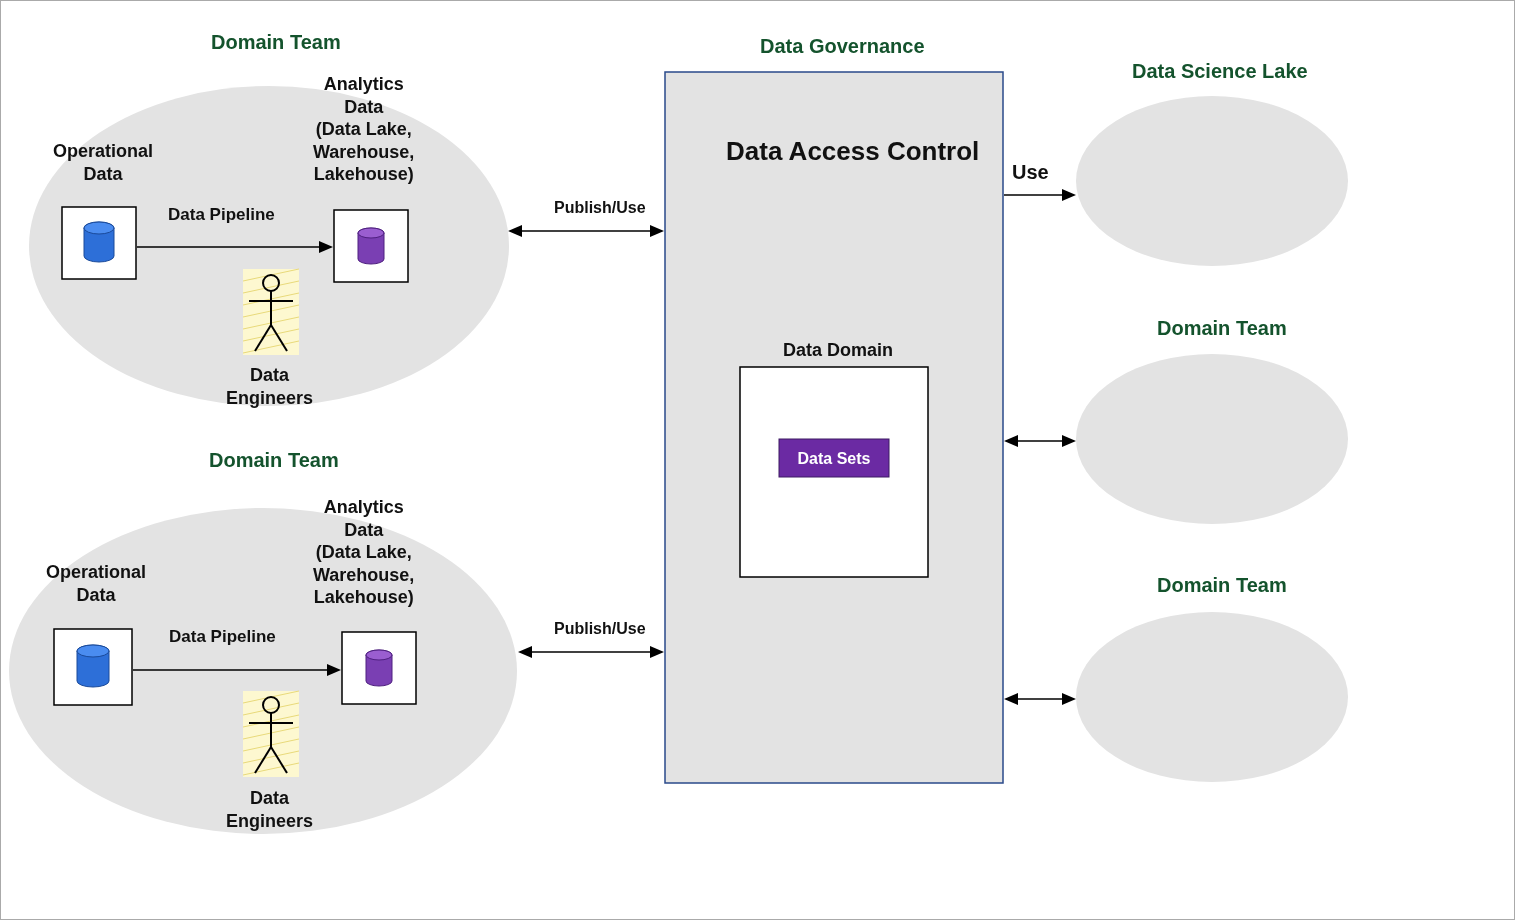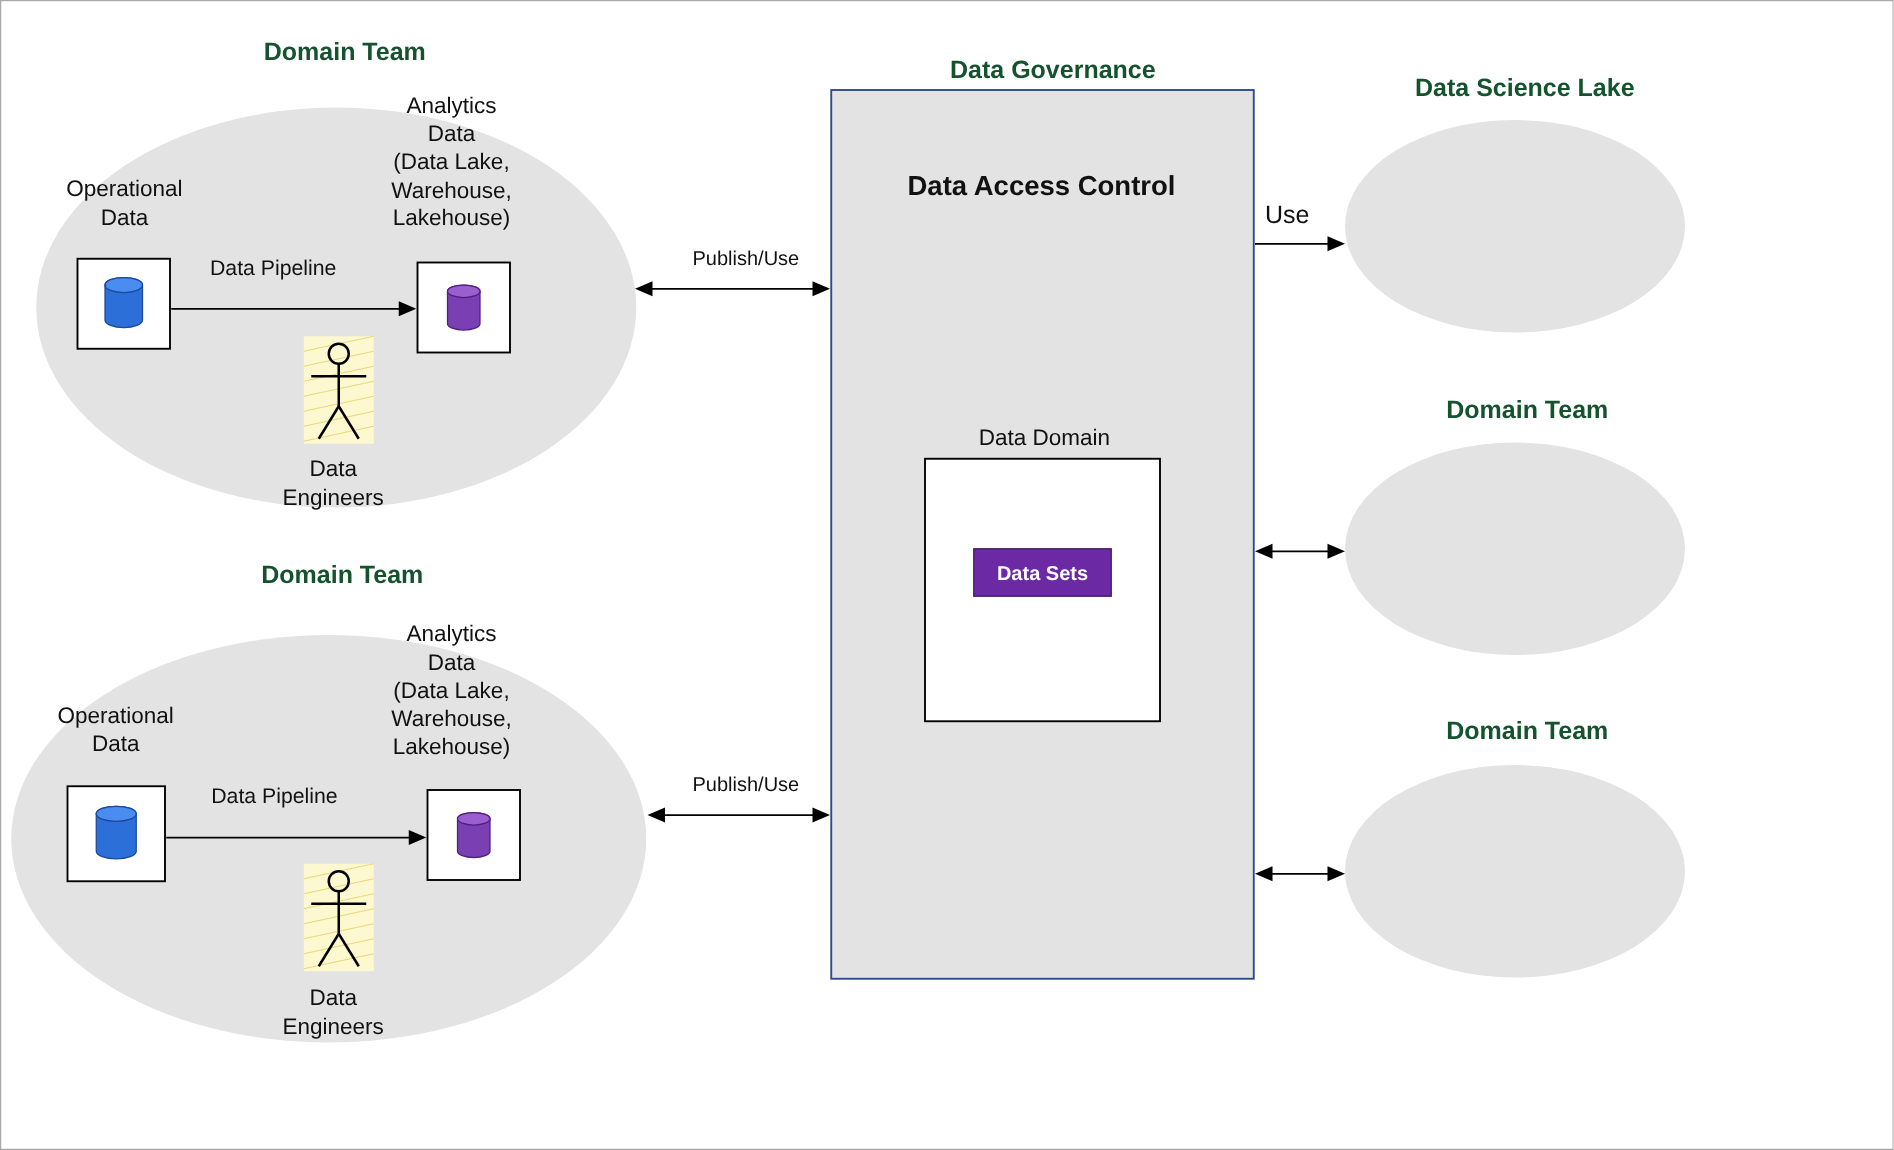--- a/index.html
+++ b/index.html
@@ -1,19 +1,19 @@
 <!DOCTYPE html>
 <html><head>
 <meta charset="utf-8">
 <style>
   html,body{margin:0;padding:0;background:#fff;font-family:"Segoe UI",Arial,sans-serif;}
   .stage{position:relative;width:1515px;height:920px;box-sizing:border-box;border:1px solid #aaa;}
   .title{position:absolute;font-weight:600;font-size:20px;color:#14532d;text-align:center;white-space:nowrap;}
-  .label{position:absolute;font-weight:400;font-size:18px;color:#111;text-align:center;line-height:1.25;white-space:pre;}
-  .big-label{position:absolute;font-weight:700;font-size:22px;color:#111;text-align:center;white-space:nowrap;}
+  .label{position:absolute;font-weight:700;font-size:18px;color:#111;text-align:center;line-height:1.25;white-space:pre;}
+  .big-label{position:absolute;font-weight:700;font-size:26px;color:#111;text-align:center;white-space:nowrap;}
   svg{position:absolute;overflow:visible;}
   .dbbox{fill:#fff;stroke:#000;stroke-width:1.5;}
   .catbox{fill:#fff;stroke:#000;stroke-width:1.5;}
   .ellipse{fill:#e3e3e3;stroke:none;}
   .govbox{fill:#e3e3e3;stroke:#2a4a8a;stroke-width:1.5;}
   .dsbox{fill:#6b2aa3;stroke:#3d1a63;stroke-width:1;}
   .dslabel{fill:#fff;font-weight:600;font-size:16px;}
   .thinline{stroke:#000;stroke-width:1.4;fill:none;}
   .arrowhead{fill:#000;}
   .stickbg{fill:#fdf8d0;}
@@ -136,21 +136,21 @@
     </g>
     <g>
       <circle class="stick" cx="30" cy="16" r="8"></circle>
       <line class="stick" x1="30" y1="24" x2="30" y2="58"></line>
       <line class="stick" x1="8" y1="34" x2="52" y2="34"></line>
       <line class="stick" x1="30" y1="58" x2="14" y2="84"></line>
       <line class="stick" x1="30" y1="58" x2="46" y2="84"></line>
     </g>
   </svg>
 
-  <div class="title" style="left:759px;top:44px;">Data Governance</div>
+  <div class="title" style="left:759px;top:34px;">Data Governance</div>
 
   <svg style="left:663px;top:70px;width:340px;height:713px;">
     <rect class="govbox" x="1" y="1" width="338" height="711"></rect>
   </svg>
 
   <div class="big-label" style="left:725px;top:135px;">Data Access Control</div>
 
   <div class="label" style="left:782px;top:338px;font-size:18px;">Data Domain</div>
 
   <svg style="left:738px;top:365px;width:190px;height:212px;">

